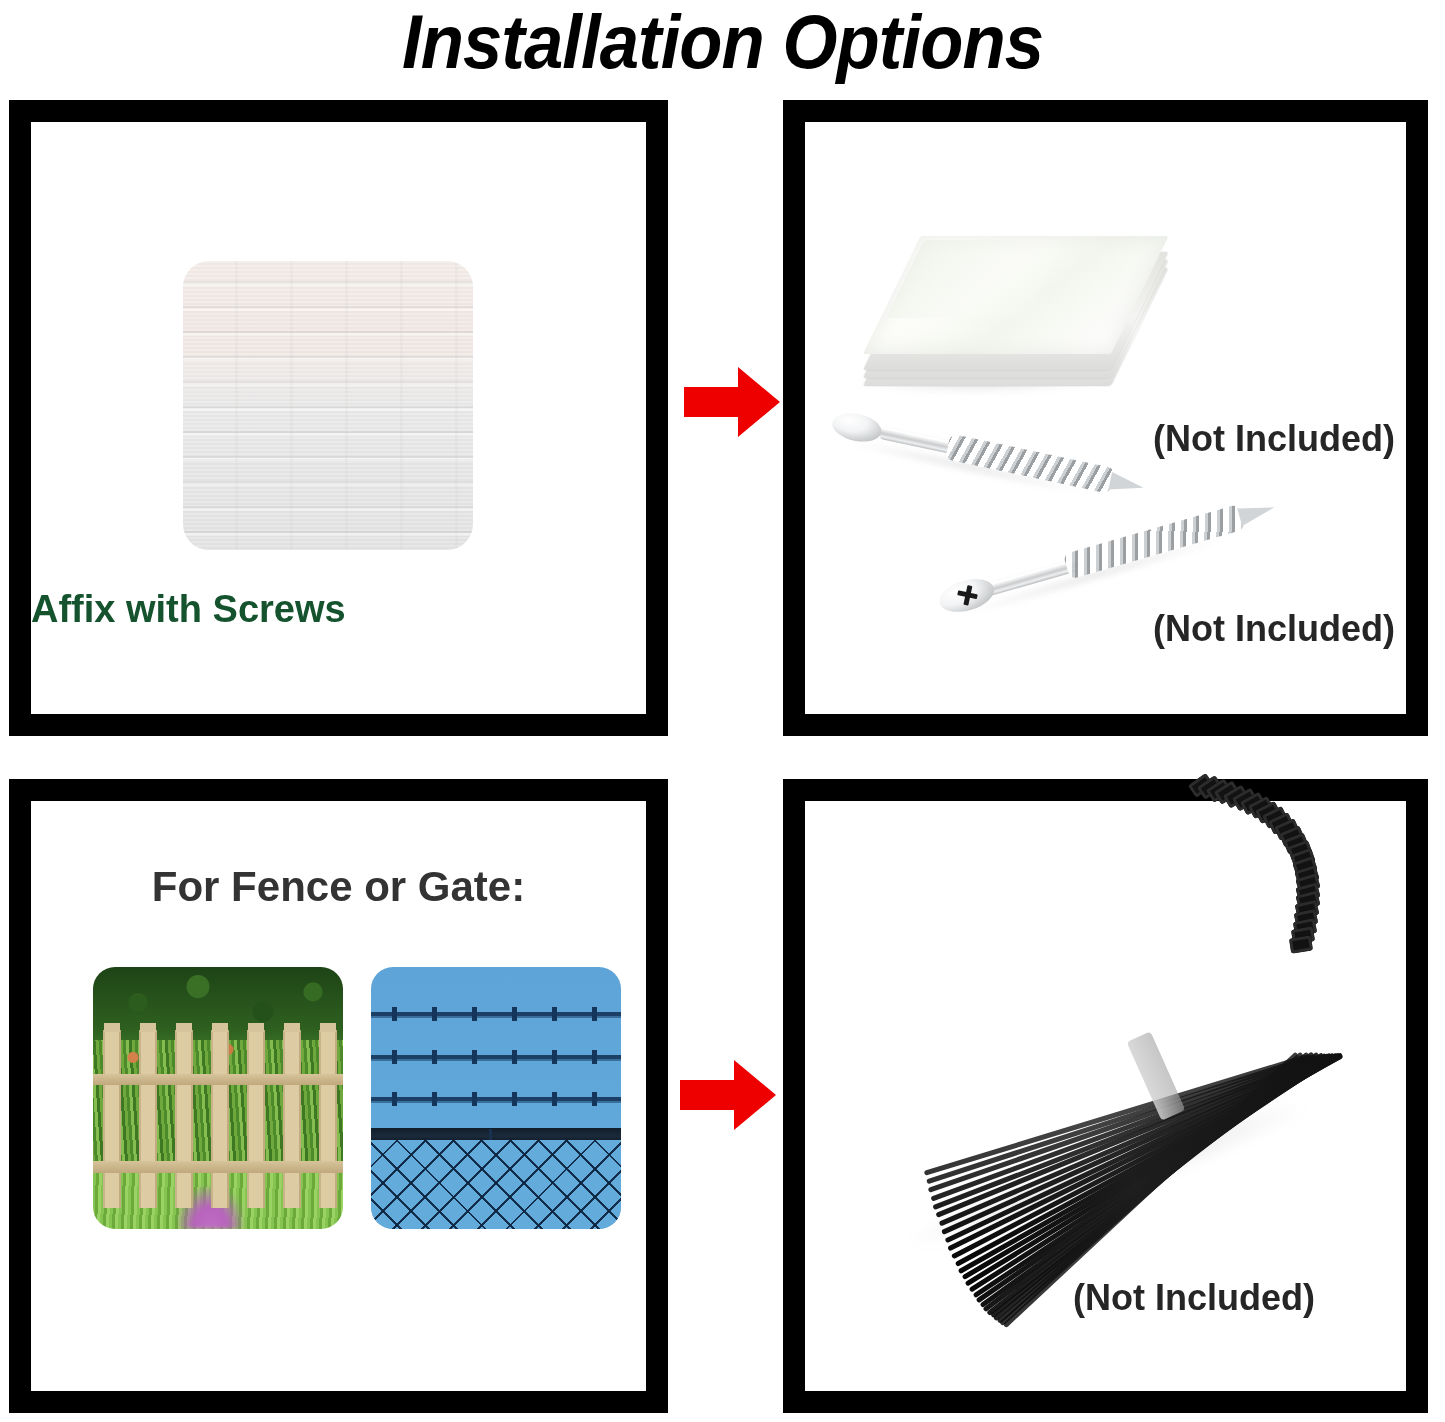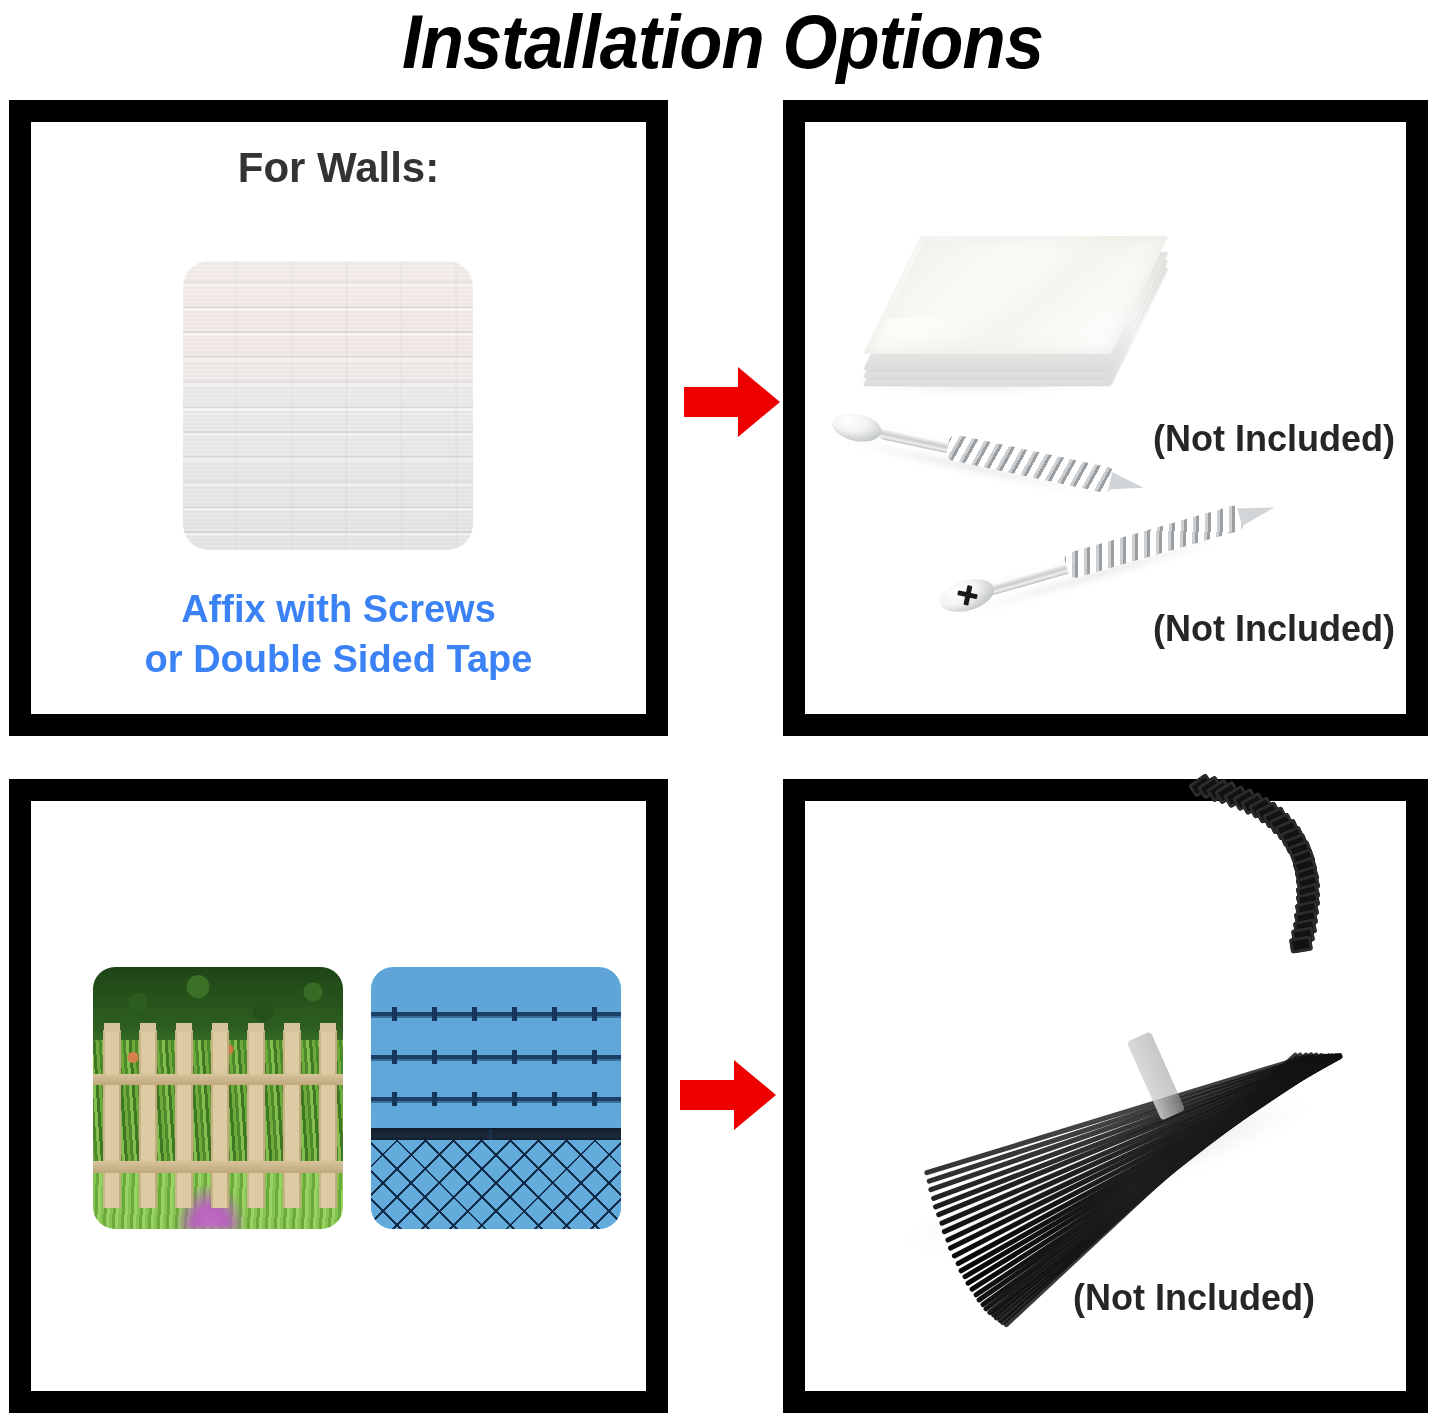--- a/index.html
+++ b/index.html
@@ -60,24 +60,24 @@
     text-align: center;
     font-size: 42px;
     font-weight: bold;
     color: #333333;
     letter-spacing: 0px;
   }
   .caption {
     position: absolute;
     left: 0;
     width: 100%;
-    text-align: center;
+    text-align: left;
     font-size: 38px;
     font-weight: bold;
-    color: #3b82f6;
+    color: #14532d;
     line-height: 50px;
   }
   .not-included {
     position: absolute;
     font-size: 36px;
     font-weight: bold;
     color: #262626;
     white-space: nowrap;
   }
 
@@ -426,30 +426,28 @@
     filter: blur(6px);
   }
 </style>
 </head>
 <body>
 
 <div id="title">Installation Options</div>
 
 <div class="panel" id="panel-walls">
   <div class="panel-inner">
-    <div class="panel-head" style="top:22px;">For Walls:</div>
 
     <div id="brick-wall">
       <div class="courses"></div>
       <div class="mortar"></div>
       <div class="grain"></div>
     </div>
 
     <div class="caption" style="top:462px;">Affix with Screws</div>
-    <div class="caption" style="top:512px;">or Double Sided Tape</div>
   </div>
 </div>
 
 <svg class="red-arrow" style="left:684px; top:365px;" viewBox="0 0 96 74">
   <polygon points="0,22 54,22 54,2 96,37 54,72 54,52 0,52" fill="#EE0000"></polygon>
 </svg>
 
 <div class="panel" id="panel-hardware">
   <div class="panel-inner">
 
@@ -481,20 +479,21 @@
         <div class="phillips"></div>
       </div>
     </div>
 
     <div class="not-included" style="left:348px; top:486px;">(Not Included)</div>
   </div>
 </div>
 
 <div class="panel" id="panel-fence">
   <div class="panel-inner">
+    <div class="panel-head" style="top:62px;">For Fence or Gate:</div>
 
     <div class="photo" id="photo-wood-fence">
       <div class="sky-hedge"></div>
       <div class="foliage"></div>
       <div class="flowers"></div>
       <div class="grass"></div>
       <div class="path"></div>
       <div class="pickets"></div>
       <div class="picket-caps"></div>
       <div class="rail-top"></div>

